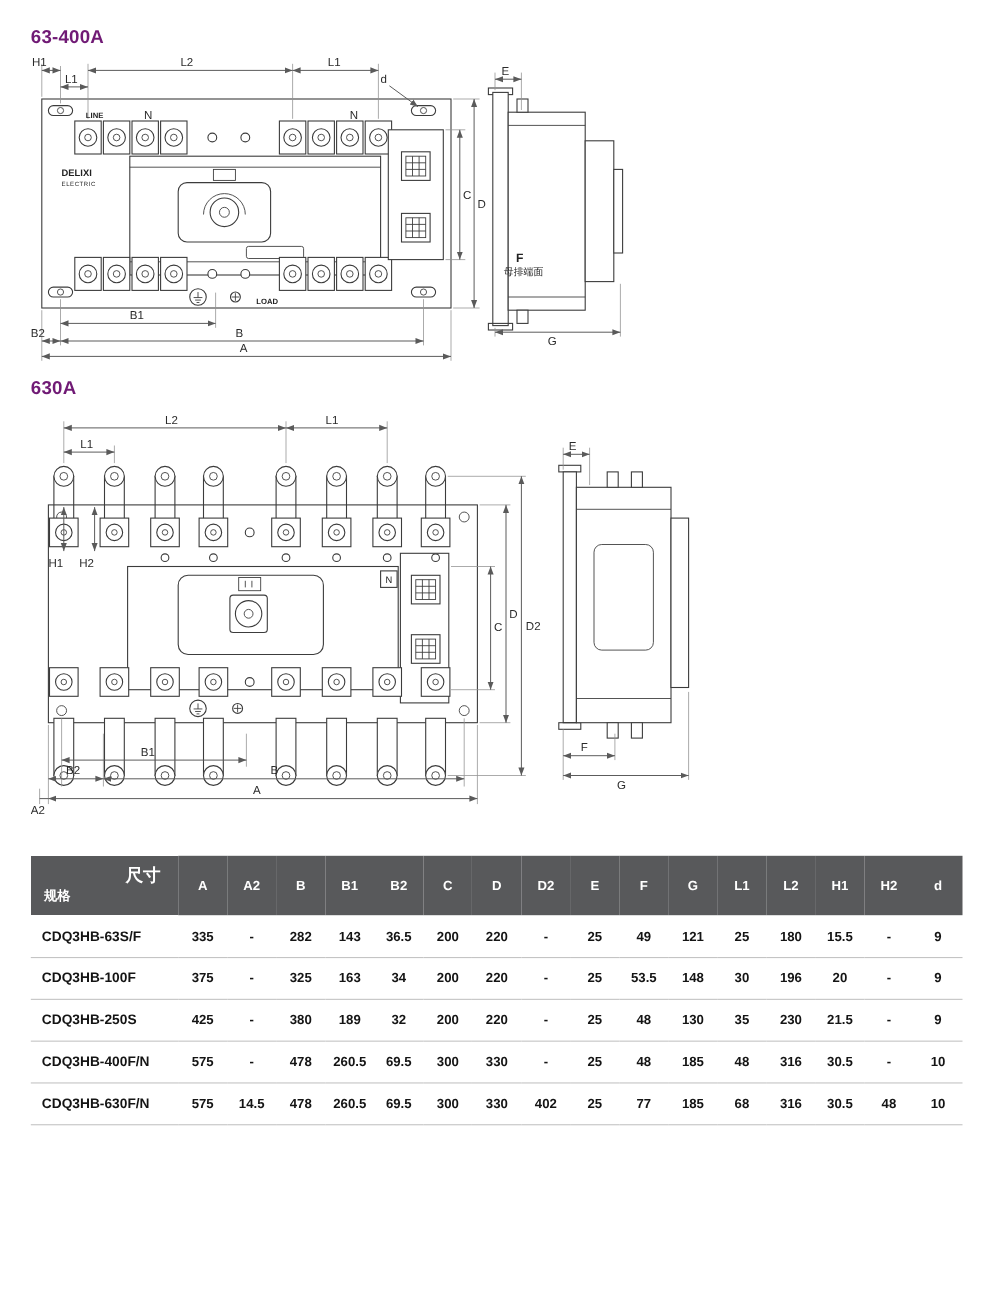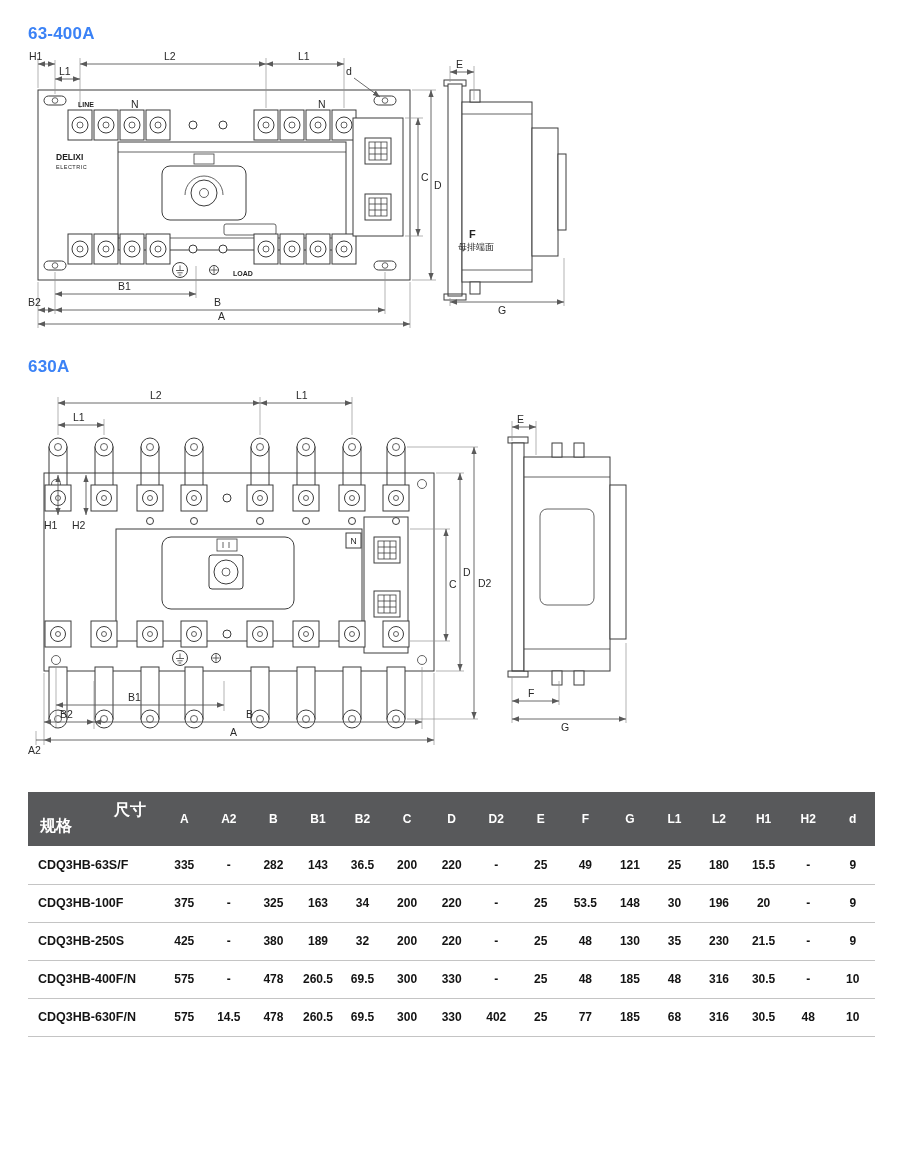--- a/index.html
+++ b/index.html
@@ -2,22 +2,22 @@
 <html><head>
 <meta charset="utf-8">
 <style>
   * { margin:0; padding:0; box-sizing:border-box; }
   html, body { width:903px; }
   body {
     height:1176px; background:#ffffff; overflow:hidden;
     font-family:"Liberation Sans", sans-serif; color:#1a1a1a;
   }
   .page { width:903px; height:1176px; padding:24px 28px 0 28px; }
-  .section-title { font-size:17px; font-weight:bold; color:#3b82f6; letter-spacing:.2px; }
-  .title-2 { margin-top:14px; }
+  .section-title { font-size:17px; font-weight:bold; color:#701a75; letter-spacing:.2px; }
+  .title-2 { }
   .drawing-svg { display:block; margin-top:4px; }
   svg text { font-family:"Liberation Sans", sans-serif; }
   .o  { fill:none; stroke:#3c3c3c; stroke-width:1; }
   .of { fill:#ffffff; stroke:#3c3c3c; stroke-width:1; }
   .thin { stroke-width:.8; }
   .dl { stroke:#5a5a5a; stroke-width:.9; fill:none; }
   .ex { stroke:#929292; stroke-width:.7; }
   .dt { font-size:10.5px; fill:#2a2a2a; }
   .sm { font-size:7px; font-weight:bold; fill:#1d1d1d; }
 
@@ -28,21 +28,21 @@
   }
   th.corner {
     width:134px; position:relative;
     background-image:linear-gradient(to bottom right,
       rgba(0,0,0,0) calc(50% - 1px),
       rgba(255,255,255,.9) calc(50% - 1px),
       rgba(255,255,255,.9) calc(50% + .5px),
       rgba(0,0,0,0) calc(50% + .5px));
   }
   th.corner .c-tr { position:absolute; top:8px; right:16px; font-size:16px; }
-  th.corner .c-bl { position:absolute; bottom:9px; left:12px; font-size:16px; }
+  th.corner .c-bl { position:absolute; bottom:9px; left:12px; font-size:12px; }
   table.dims td {
     font-size:12px; text-align:center; height:38px;
     border-bottom:1px solid #c4c4c4; color:#141414; font-weight:bold;
   }
   table.dims td.model { text-align:left; padding-left:10px; font-size:12.5px; }
 </style>
 </head>
 <body>
 
 <div class="page">

